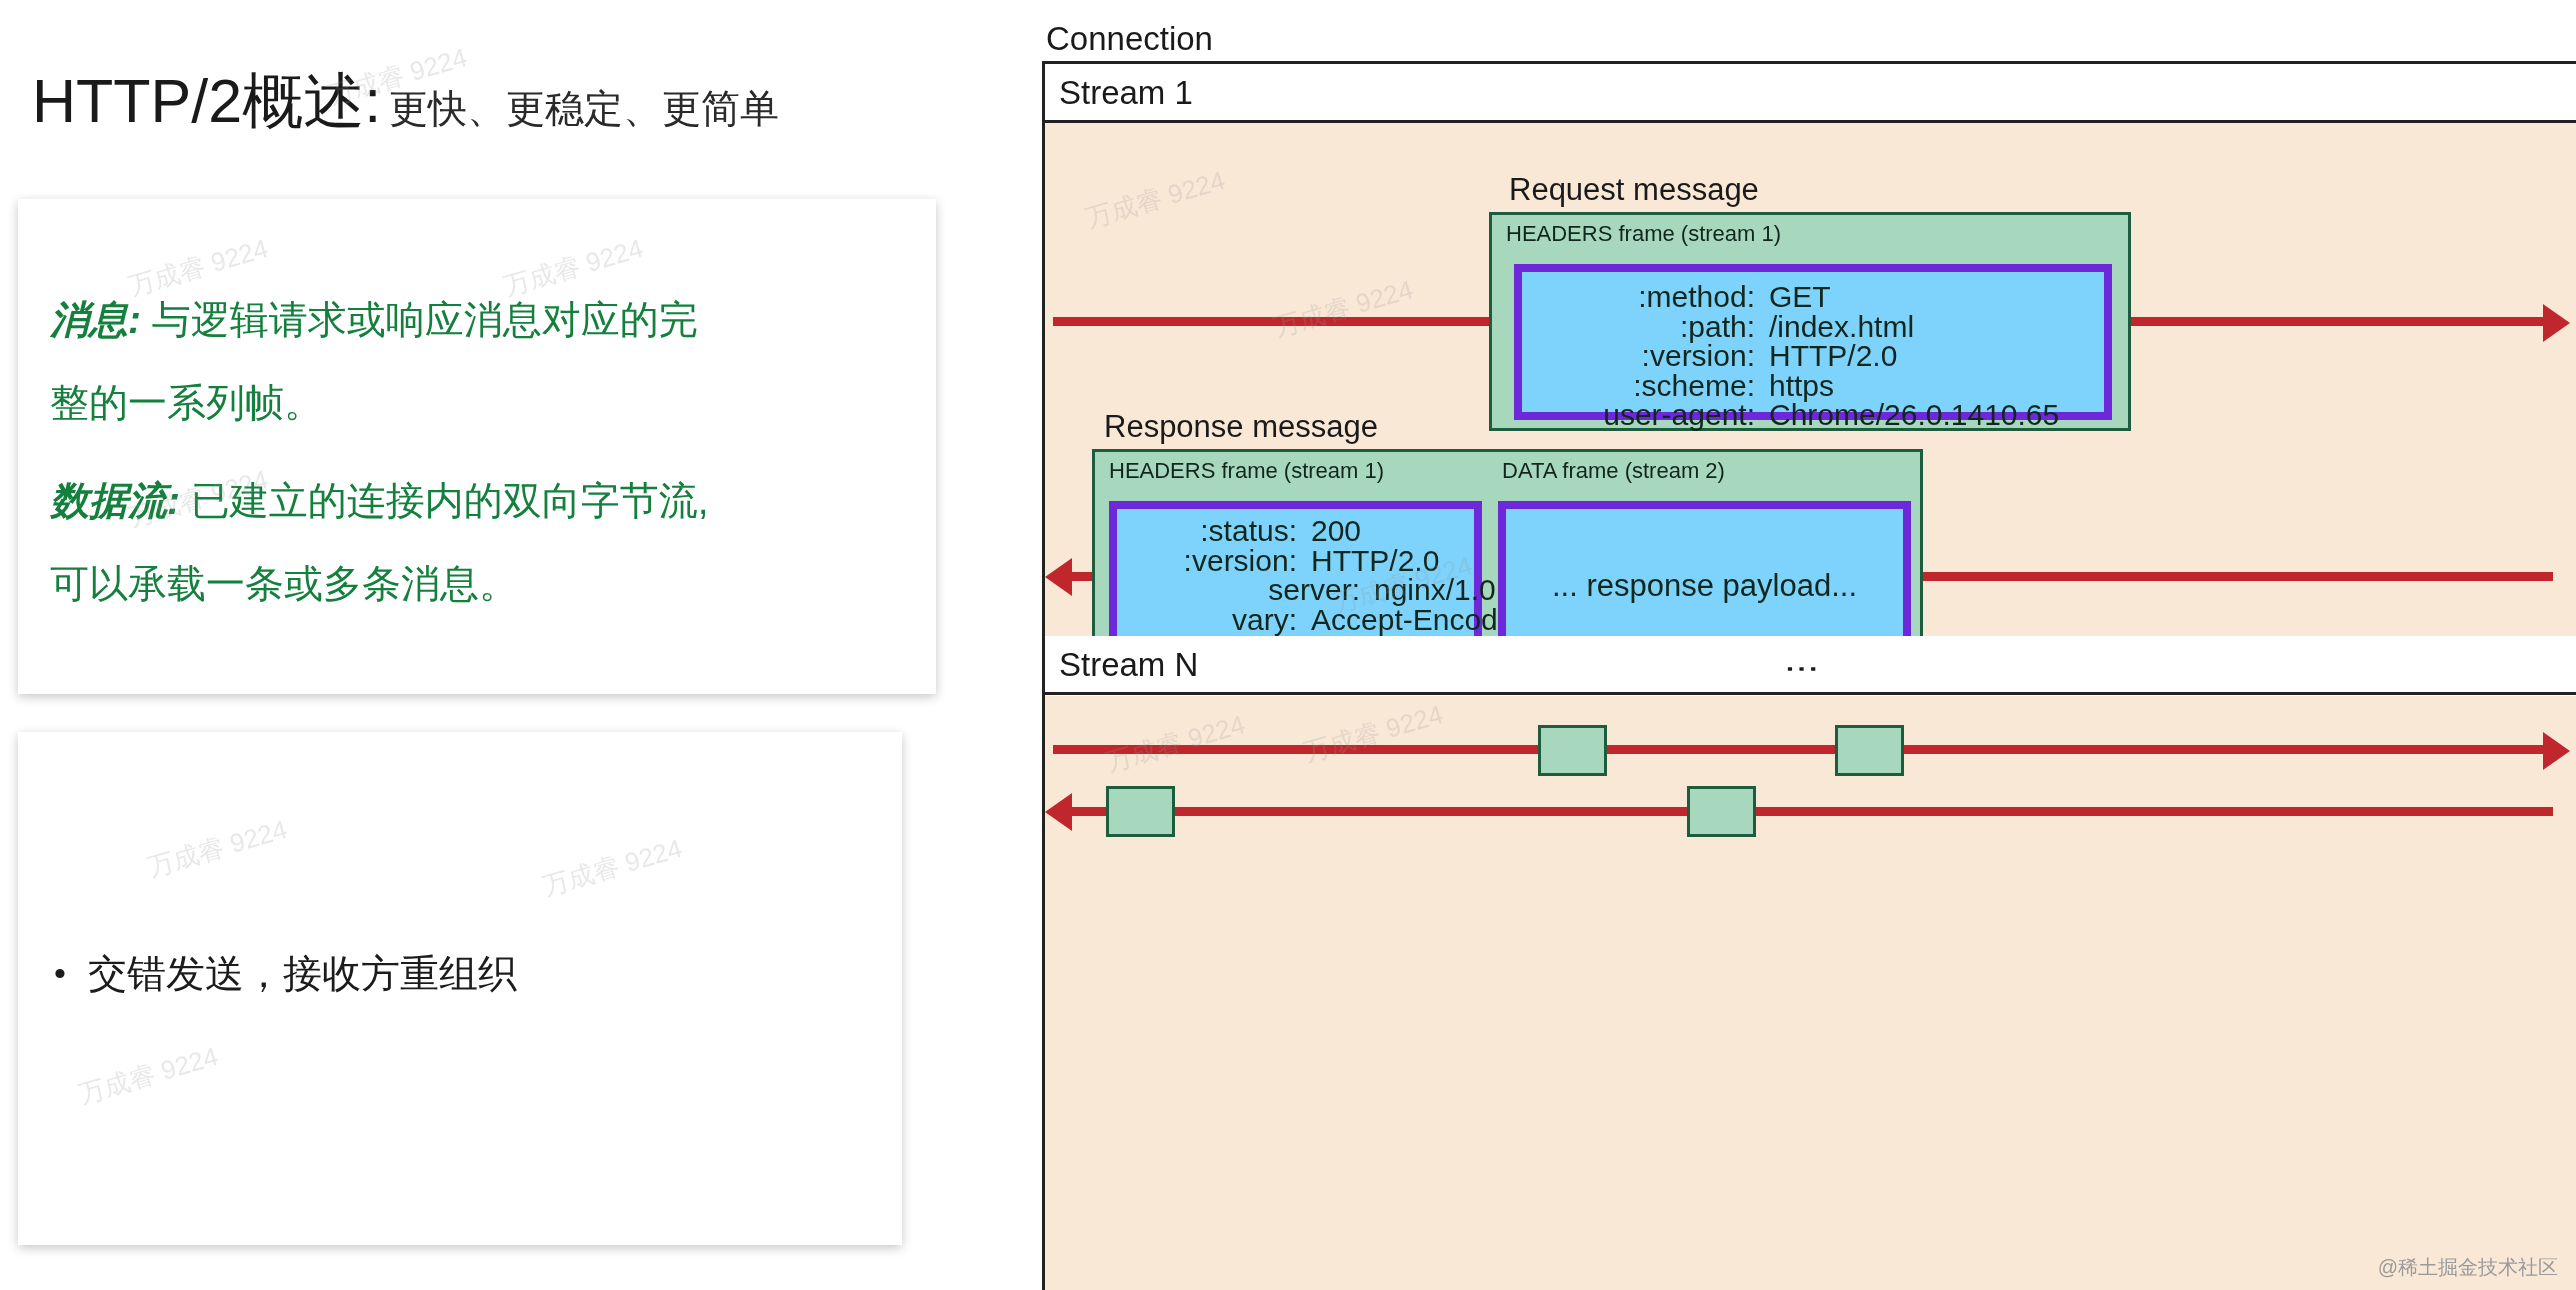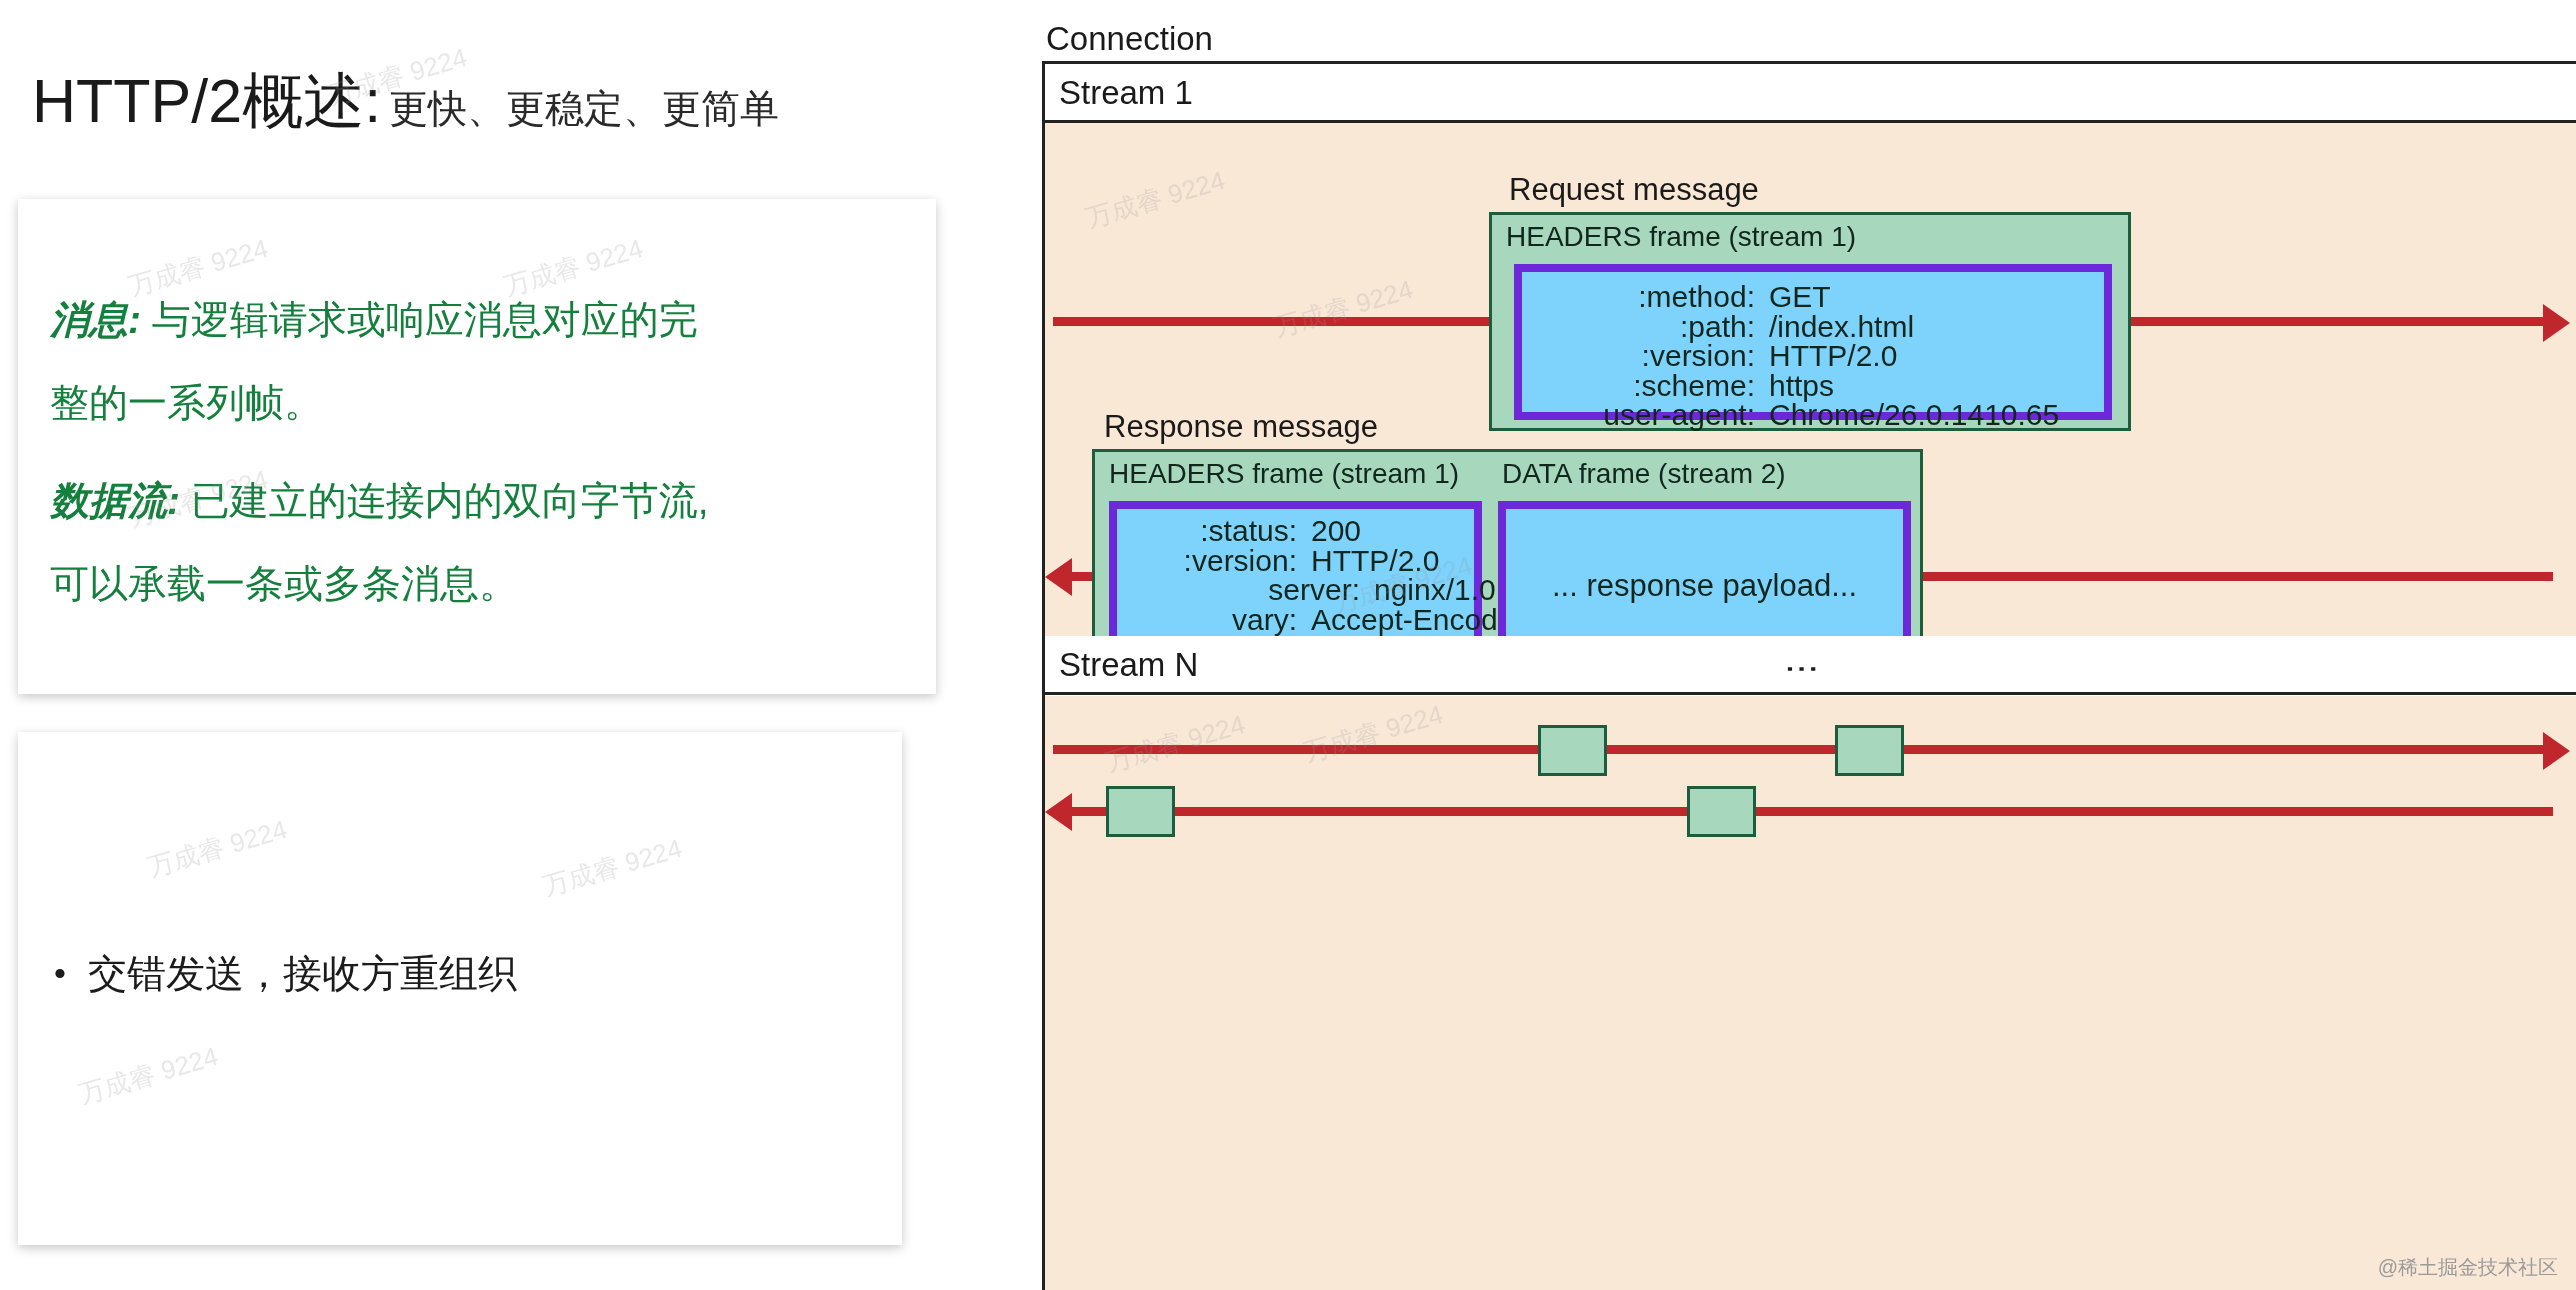--- a/index.html
+++ b/index.html
@@ -190,21 +190,21 @@
     white-space: nowrap;
   }
   .msg-group {
     position: absolute;
     background: #a7d8bd;
     border: 3px solid #1d5c3c;
     box-sizing: border-box;
   }
   .frame-title {
     position: absolute;
-    font-size: 28px;
+    font-size: 22px;
     color: #11261d;
     white-space: nowrap;
   }
   .frame-box {
     position: absolute;
     background: #7dd3fc;
     border: 8px solid #6d28d9;
     box-sizing: border-box;
   }
   .kv {

